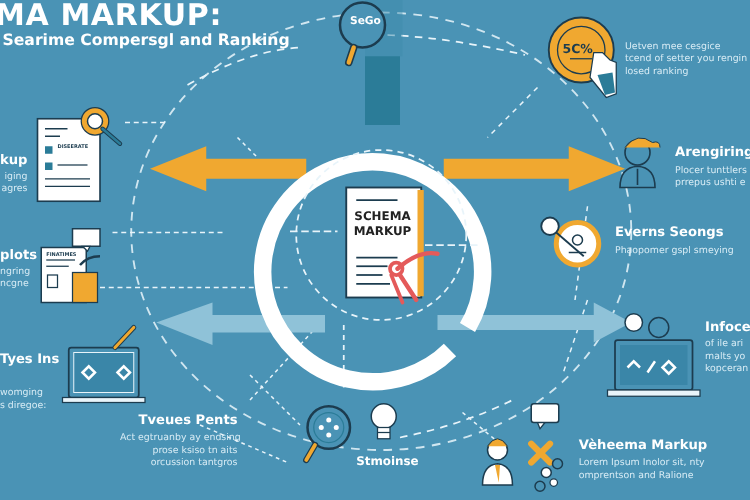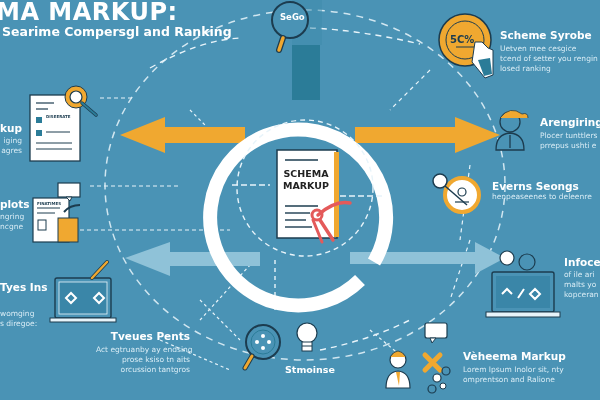--- a/index.html
+++ b/index.html
@@ -154,35 +154,34 @@
 <div class="abs" style="left:280px;top:12px;font-weight:bold;font-size:8.5px;color:#fff;">SeGo</div>
 
 <div class="abs doc-label" style="left:277px;top:168px;width:58px;">
   <div>SCHEMA</div>
   <div>MARKUP</div>
 </div>
 
 <div class="abs" style="left:450px;top:34px;font-weight:bold;font-size:10px;color:#1c3c4f;">5C%</div>
 
 <div class="abs" style="left:500px;top:29px;">
-  <div class="h">Scheme Syrobe</div>
   <div class="p" style="margin-top:3px;">Uetven mee cesgice</div>
   <div class="p">tcend of setter you rengin</div>
   <div class="p">losed ranking</div>
 </div>
 
 <div class="abs" style="left:540px;top:116px;">
   <div class="h">Arengiring</div>
   <div class="p" style="margin-top:3px;">Plocer tunttlers</div>
   <div class="p">prrepus ushti e</div>
 </div>
 
 <div class="abs" style="left:492px;top:180px;">
   <div class="h">Everns Seongs</div>
-  <div class="p">henpeaseenes to deleenre</div>
+  <div class="p" style="margin-top:3px;">Phaopomer gspl smeying</div>
 </div>
 
 <div class="abs" style="left:564px;top:256px;">
   <div class="h">Infoce</div>
   <div class="p" style="margin-top:2px;">of ile ari</div>
   <div class="p">malts yo</div>
   <div class="p">kopceran</div>
 </div>
 
 <div class="abs" style="left:463px;top:350px;">

